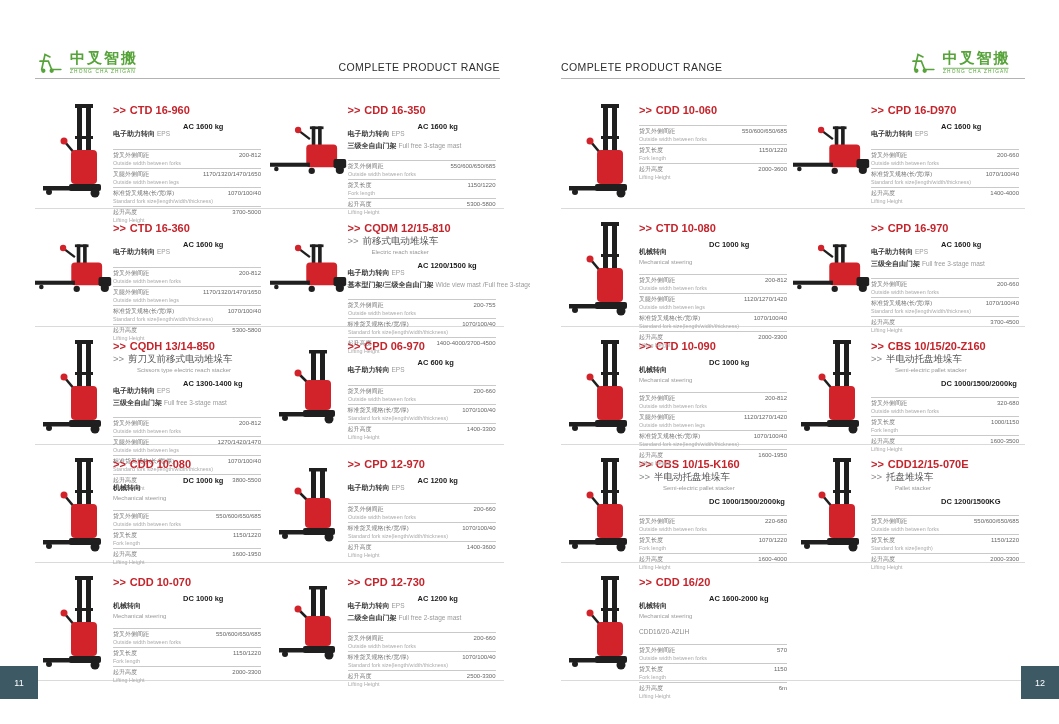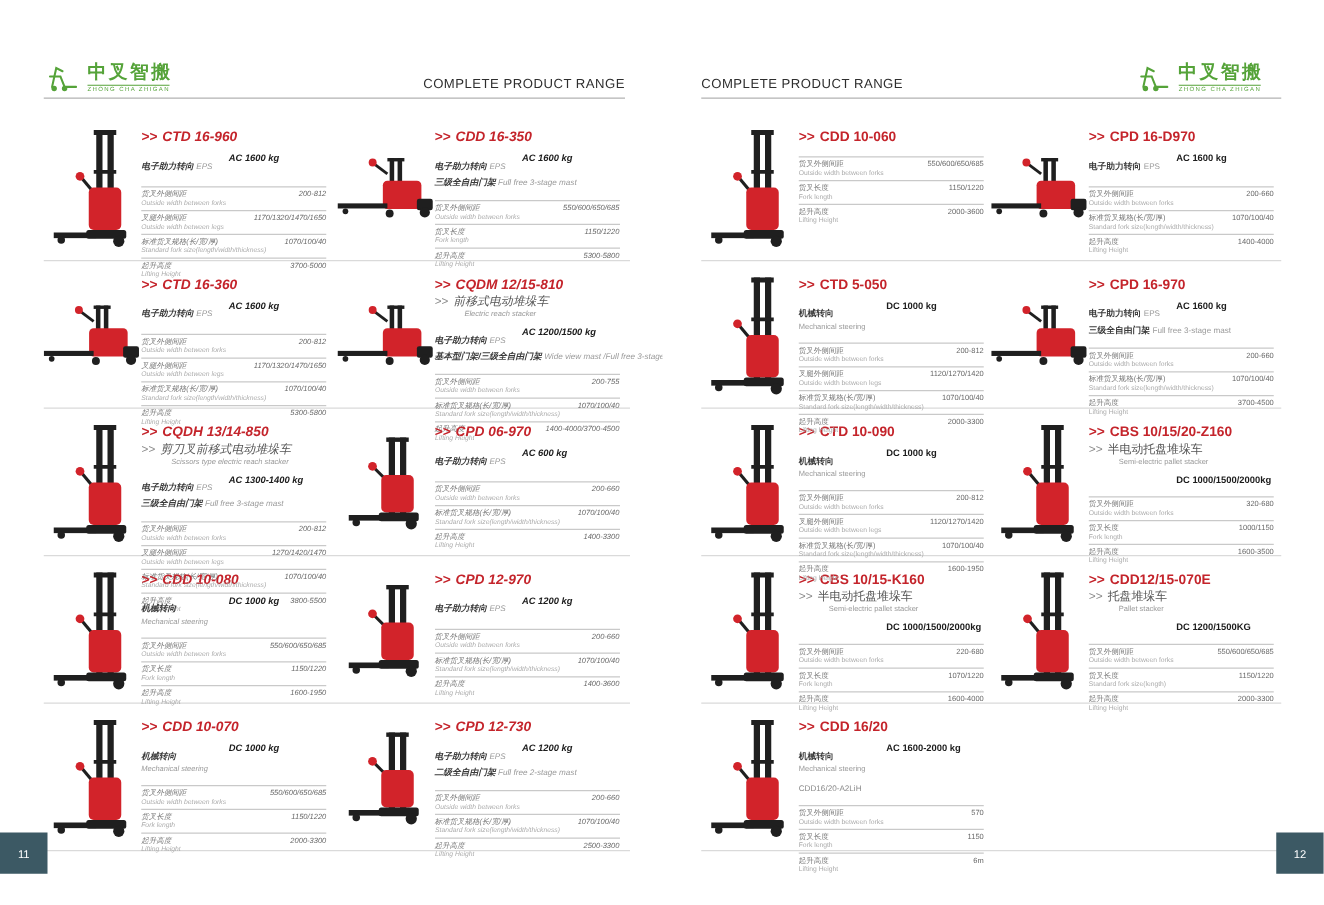--- a/index.html
+++ b/index.html
@@ -17,21 +17,21 @@
     display:flex;align-items:flex-end;justify-content:space-between;}
   #page-left .header{left:35px;right:29px;}
   #page-right .header{left:31px;right:34px;}
   .title{font-size:10.5px;color:#2e2e2e;letter-spacing:.4px;padding-bottom:5px;}
   .logo{display:flex;align-items:center;gap:5px;padding-bottom:3px;margin-top:18px;}
   .logo-icon{width:30px;height:26px;}
   .logo-cn{font-size:15px;font-weight:bold;color:var(--logo-green);letter-spacing:2px;line-height:1;}
   .logo-en{font-size:6px;color:var(--logo-green);letter-spacing:1.4px;border-top:1px solid var(--logo-green);margin-top:2px;padding-top:1px;transform:scale(.8);transform-origin:left;}
 
   .rows{position:absolute;top:91px;}
-  #page-left .rows{left:35px;right:25px;font-style:italic;}
+  #page-left .rows{left:35px;right:25px;}
   #page-right .rows{left:31px;right:34px;}
   .row{height:117px;border-bottom:1px solid #dadada;display:flex;}
   .product{width:50%;display:flex;min-width:0;}
   .p-img{width:78px;flex-shrink:0;display:flex;align-items:center;justify-content:center;}
   .p-text{flex:1;padding-top:13px;min-width:0;}
 
   .p-model{font-size:11px;font-weight:bold;color:var(--model-red);white-space:nowrap;}
   .chev-red{color:var(--model-red);margin-right:4px;font-weight:bold;}
   .chev-gray{color:#8a8a8a;margin-right:4px;}
   .p-sub-cn{font-size:9.5px;color:#555;margin-top:1px;white-space:nowrap;}
@@ -770,21 +770,21 @@
               <path class="t-stroke" d="M34 52 L24 40"></path>
               <circle class="t-red" cx="23" cy="39" r="3.5"></circle>
               <rect class="t-red" x="30" y="48" width="26" height="34" rx="4"></rect>
               <rect class="t-dark" x="2" y="84" width="34" height="4.5"></rect>
               <rect class="t-dark" x="28" y="82" width="32" height="7" rx="2"></rect>
               <circle class="t-dark" cx="54" cy="91" r="4.5"></circle>
               <circle class="t-dark" cx="8" cy="90" r="3"></circle>
             </svg>
           </div>
     <div class="p-text">
-      <div class="p-model"><span class="chev-red">&gt;&gt;</span><span>CTD 5-050</span></div>
+      <div class="p-model"><span class="chev-red">&gt;&gt;</span><span>CTD 10-080</span></div>
 
       <div class="p-specline">
         <div class="steer-wrap">
           <span class="steer-cn">机械转向</span>
           <div class="steer-sub">Mechanical steering</div>
         </div>
         <span class="capacity">DC 1000 kg</span>
       </div>
 
       <div class="spec-table">

